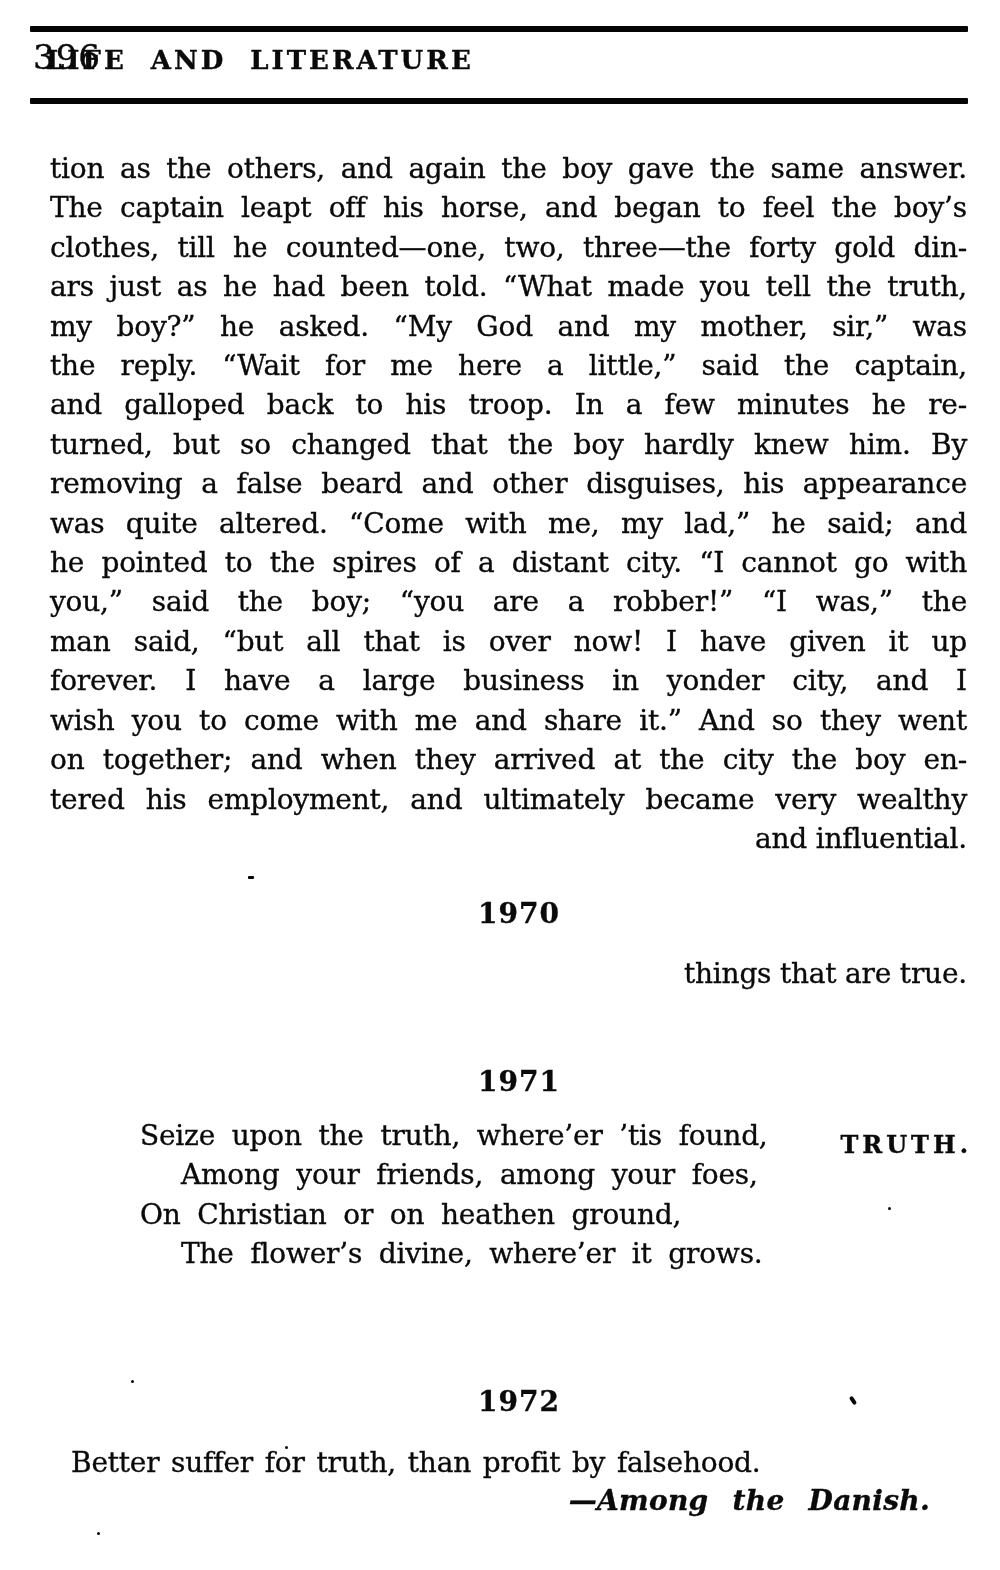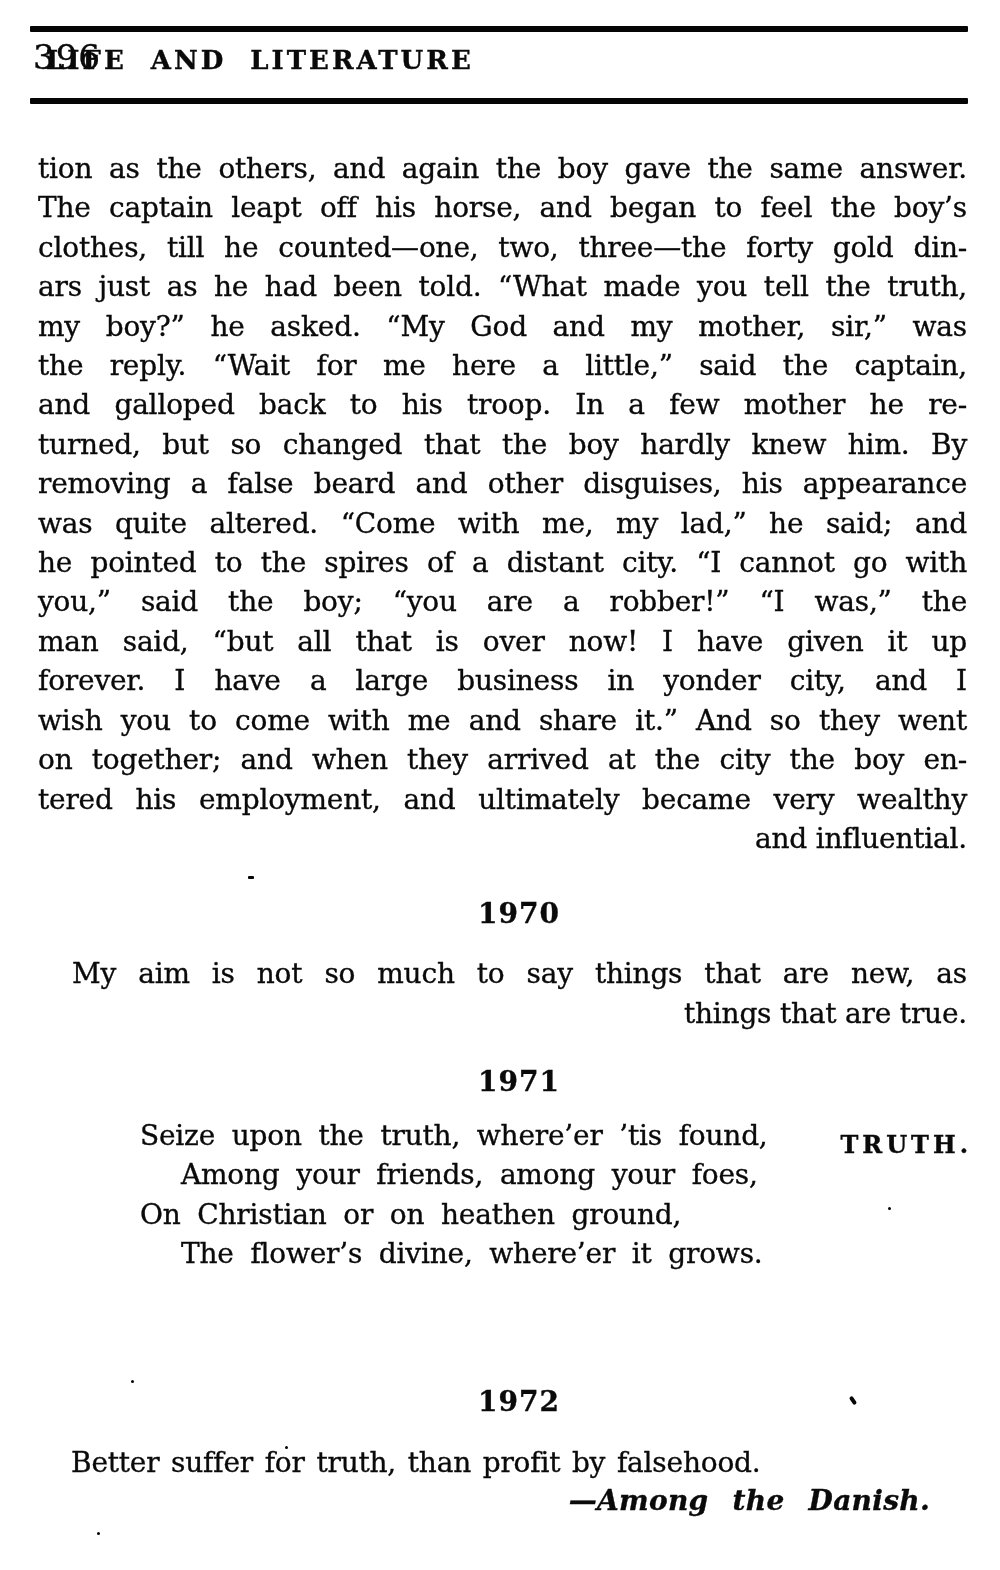--- a/index.html
+++ b/index.html
@@ -28,21 +28,21 @@
     text-align:left;text-indent:30px;
     font-size:26px;font-weight:bold;
     letter-spacing:3px;word-spacing:12px;
   }
   .story{
     position:absolute;top:149px;left:38px;width:929px;
   }
   .story .line{
     line-height:39.4px;font-size:28px;letter-spacing:-0.2px;
   }
-  .jline{text-align:justify;text-align-last:justify;}
+  .jline{text-align:justify;text-align-last:justify;margin-left:12px;}
   .plain{text-align:right;}
   .secno{
     position:absolute;left:0;width:1000px;text-align:center;text-indent:14px;
     font-size:28px;font-weight:bold;letter-spacing:1px;margin-left:12px;
   }
   .secno-1970{top:897px;}
   .secno-1971{top:1065px;}
   .secno-1972{top:1385px;}
   .para-1970{
     position:absolute;top:954px;left:38px;width:929px;
@@ -87,38 +87,37 @@
   <div class="running-title">LIFE AND LITERATURE</div>
   <div class="rule rule-bottom"></div>
 
   <div class="story">
     <div class="line jline">tion as the others, and again the boy gave the same answer.</div>
     <div class="line jline">The captain leapt off his horse, and began to feel the boy’s</div>
     <div class="line jline">clothes, till he counted—one, two, three—the forty gold din-</div>
     <div class="line jline">ars just as he had been told. “What made you tell the truth,</div>
     <div class="line jline">my boy?” he asked. “My God and my mother, sir,” was</div>
     <div class="line jline">the reply. “Wait for me here a little,” said the captain,</div>
-    <div class="line jline">and galloped back to his troop. In a few mother he re-</div>
+    <div class="line jline">and galloped back to his troop. In a few minutes he re-</div>
     <div class="line jline">turned, but so changed that the boy hardly knew him. By</div>
     <div class="line jline">removing a false beard and other disguises, his appearance</div>
     <div class="line jline">was quite altered. “Come with me, my lad,” he said; and</div>
     <div class="line jline">he pointed to the spires of a distant city. “I cannot go with</div>
     <div class="line jline">you,” said the boy; “you are a robber!” “I was,” the</div>
     <div class="line jline">man said, “but all that is over now! I have given it up</div>
     <div class="line jline">forever. I have a large business in yonder city, and I</div>
     <div class="line jline">wish you to come with me and share it.” And so they went</div>
     <div class="line jline">on together; and when they arrived at the city the boy en-</div>
     <div class="line jline">tered his employment, and ultimately became very wealthy</div>
     <div class="line plain">and influential.</div>
   </div>
 
   <div class="secno secno-1970">1970</div>
 
   <div class="para-1970">
-    <div class="line jline first">My aim is not so much to say things that are new, as</div>
     <div class="line plain">things that are true.</div>
   </div>
 
   <div class="secno secno-1971">1971</div>
   <div class="sec-heading">TRUTH.</div>
 
   <div class="poem">
     <div class="poem-line">Seize upon the truth, where’er ’tis found,</div>
     <div class="poem-line indent">Among your friends, among your foes,</div>
     <div class="poem-line">On Christian or on heathen ground,</div>

